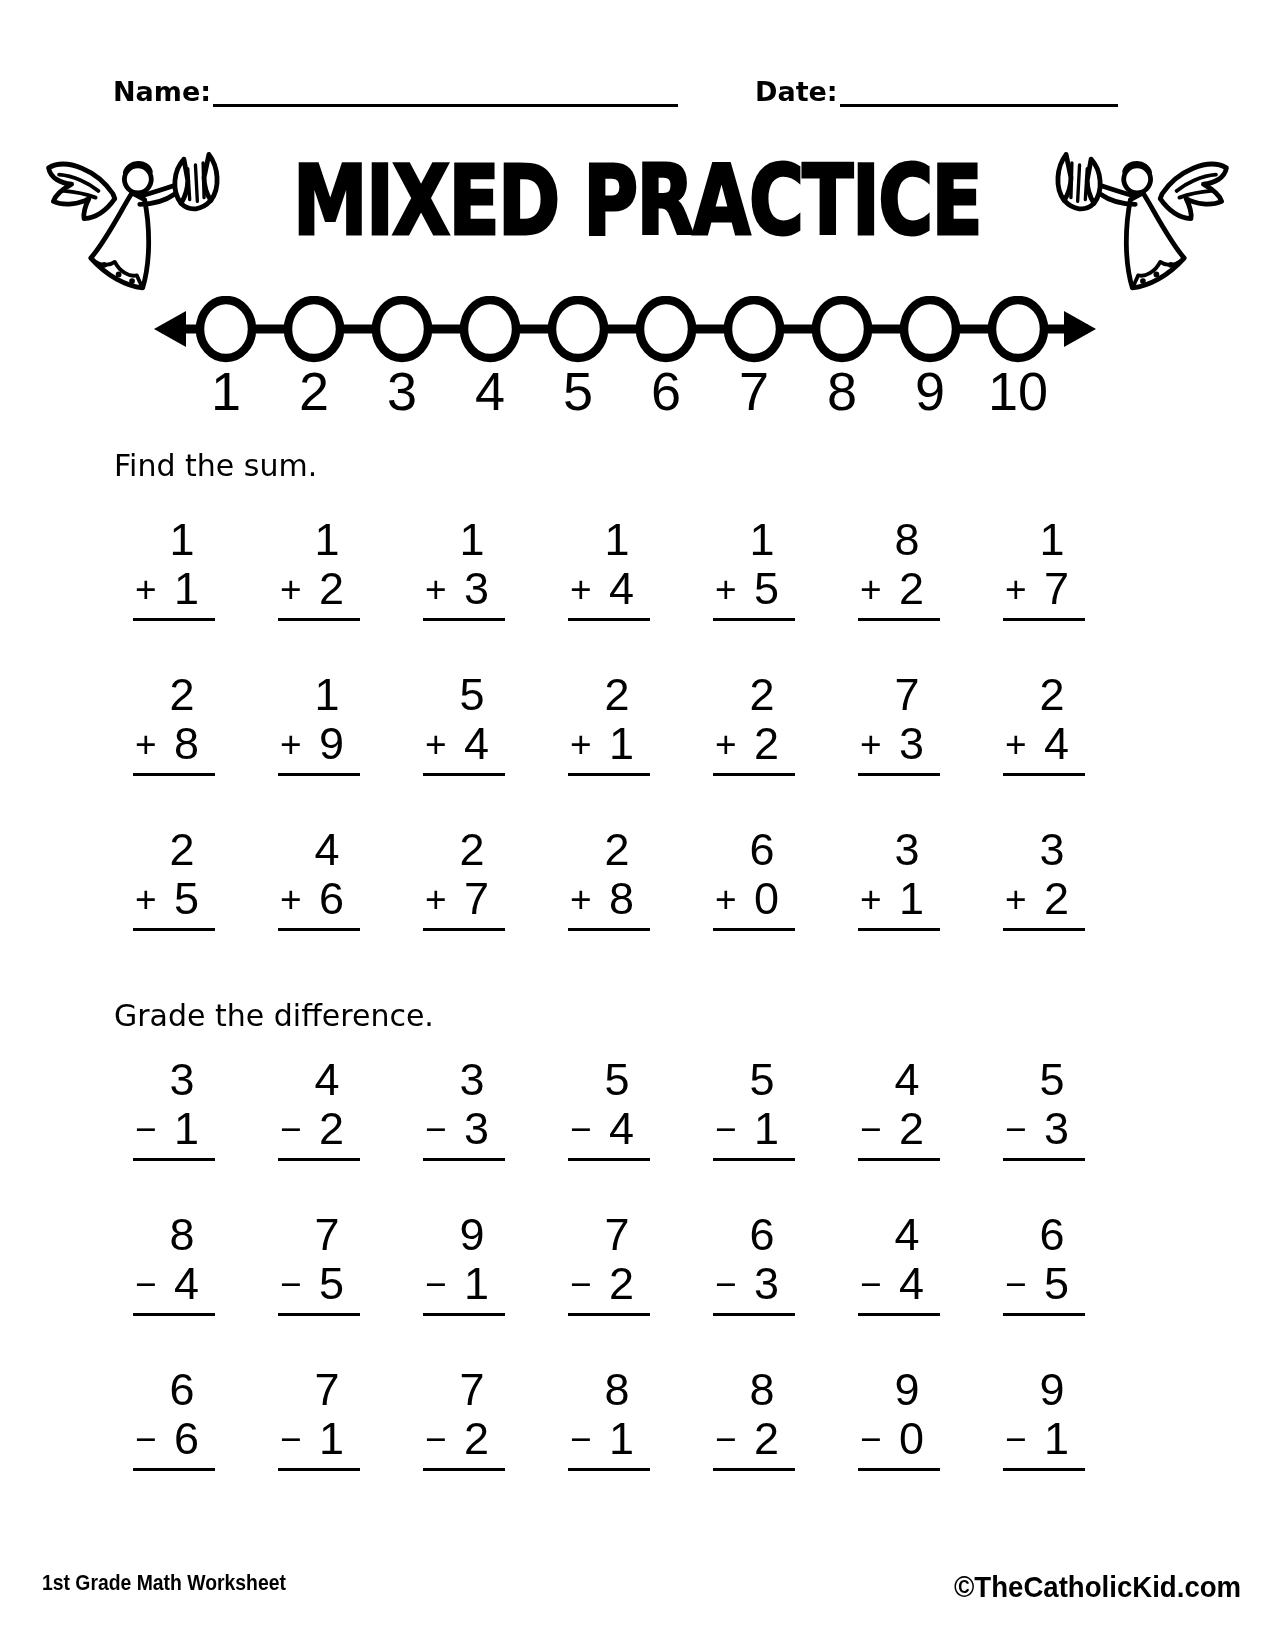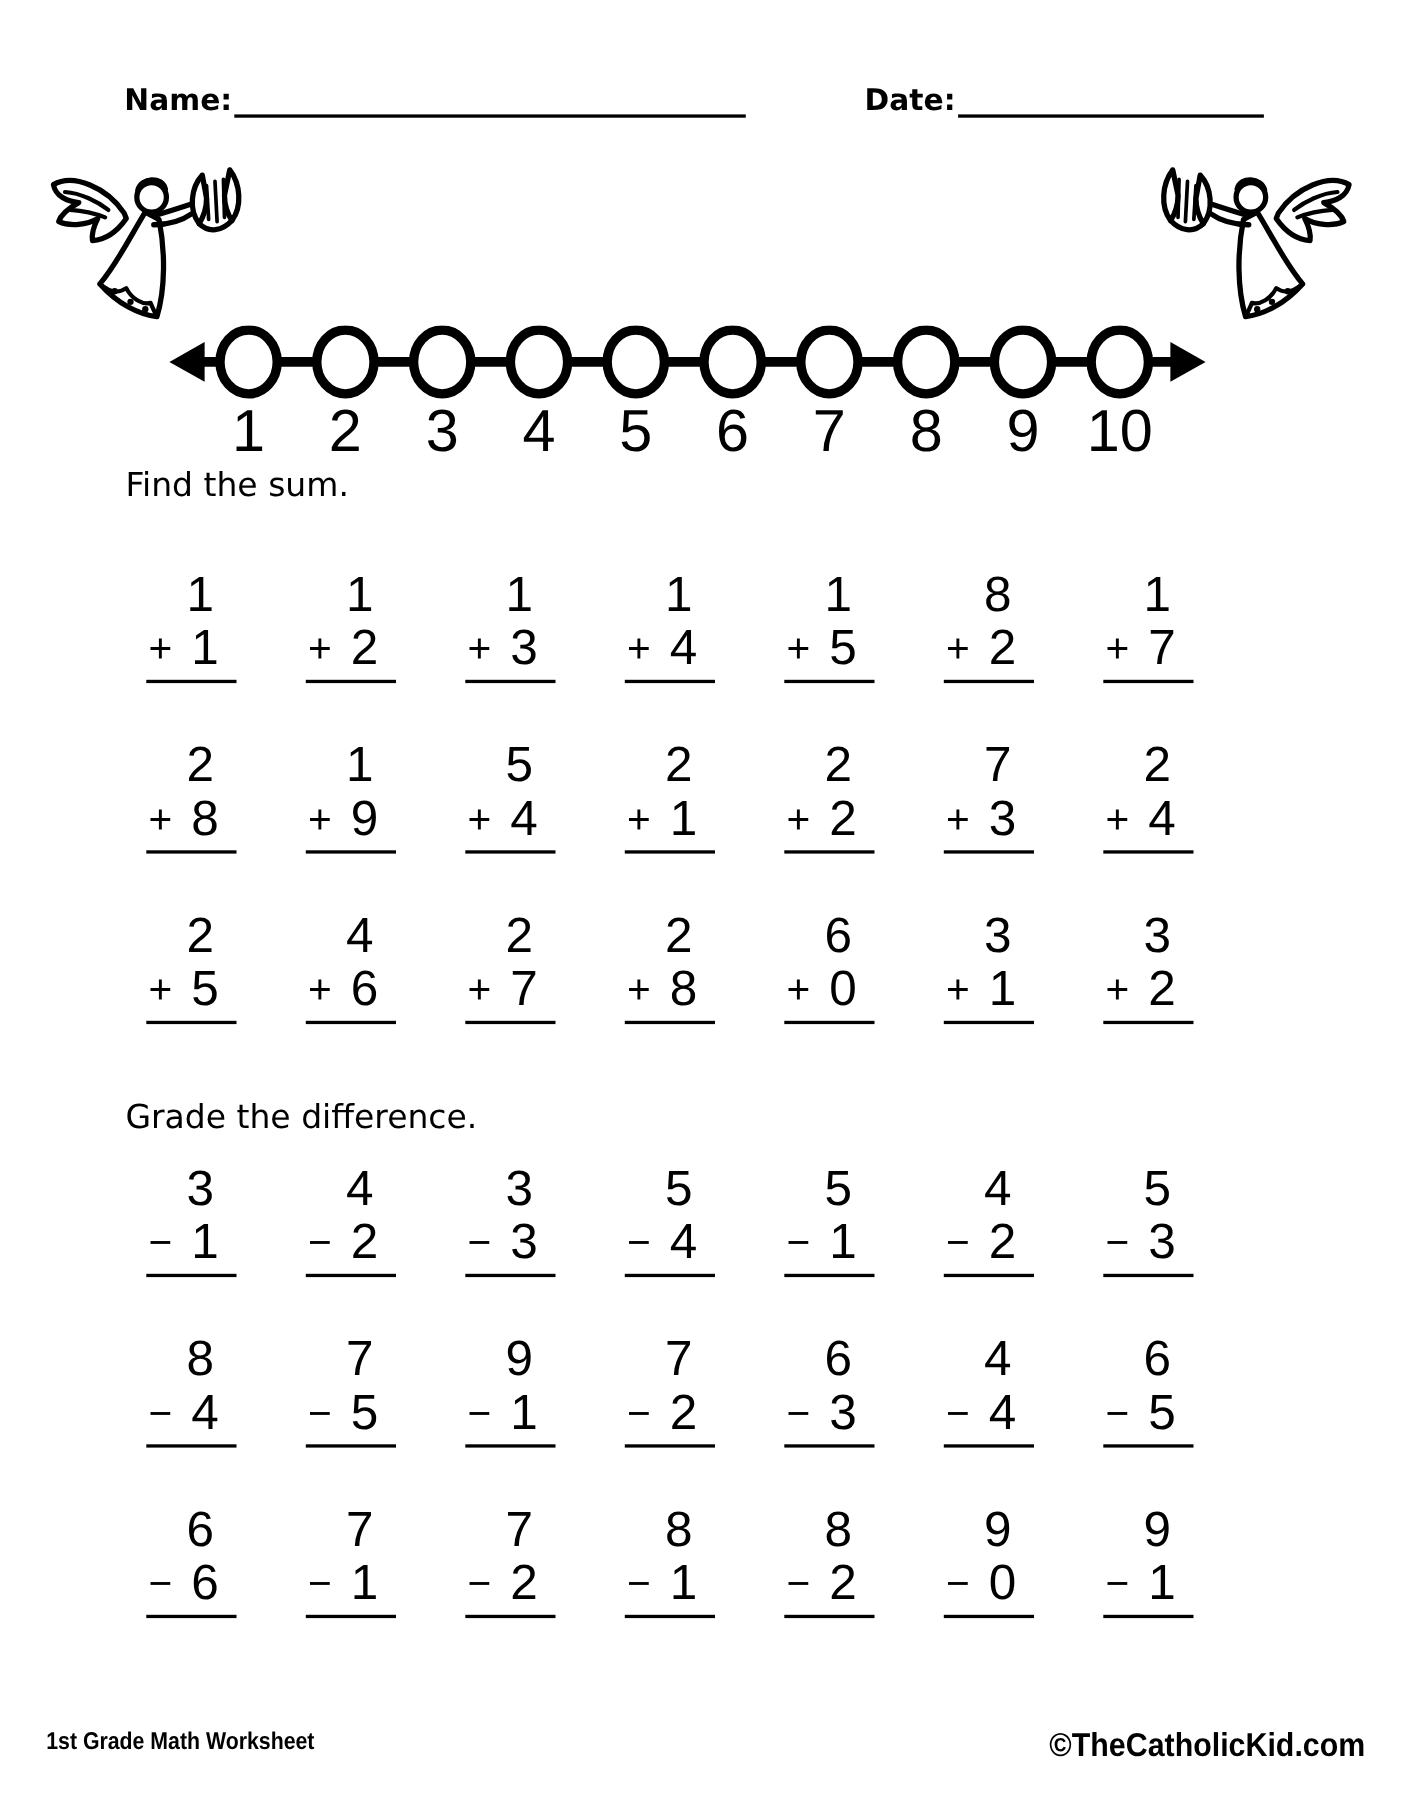--- a/index.html
+++ b/index.html
@@ -5,41 +5,41 @@
   html,body{margin:0;padding:0;background:#fff;}
   .page{position:relative;width:1275px;height:1650px;background:#fff;color:#000;
         font-family:"Liberation Sans",sans-serif;overflow:hidden;}
 
   
   .field{position:absolute;display:flex;align-items:flex-end;gap:2px;}
   .field-label{font-family:"DejaVu Sans",sans-serif;font-weight:bold;font-size:27px;line-height:30px;}
   .field-line{border-bottom:3px solid #000;height:28px;}
   #name-field{top:76px;left:113px;}
   #name-field .field-line{width:465px;}
-  #date-field{top:76px;left:755px;margin-left:31px;}
+  #date-field{top:76px;left:755px;}
   #date-field .field-line{width:278px;}
 
   
   .angel{position:absolute;top:140px;width:198px;height:168px;}
   #angel-left{left:35px;}
   #angel-right{left:1042px;transform:scaleX(-1);}
 
   
   .title{position:absolute;top:150px;left:0;width:1275px;text-align:center;
          font-family:"DejaVu Sans",sans-serif;font-weight:bold;font-size:96px;line-height:102px;
          letter-spacing:-2px;white-space:nowrap;}
   .title-inner{display:inline-block;transform:scaleX(0.78);transform-origin:50% 50%;
          -webkit-text-stroke:3px #000;}
 
   
   .numberline{position:absolute;top:296px;left:150px;width:950px;height:120px;}
 
   
   .section-heading{position:absolute;font-family:"DejaVu Sans",sans-serif;font-size:30px;font-weight:500;}
-  #sum-heading{top:424px;left:114px;}
+  #sum-heading{top:448px;left:114px;}
   #diff-heading{top:998px;left:114px;}
 
   
   .grid{position:absolute;left:133px;display:grid;grid-template-columns:repeat(7,82px);
         column-gap:63px;row-gap:50px;}
   #sum-grid{top:516px;}
   #diff-grid{top:1056px;}
 
   .problem{width:82px;border-bottom:3px solid #000;padding-bottom:5px;}
   .p-top{font-size:45px;line-height:48px;text-align:center;padding-left:16px;}
@@ -111,20 +111,23 @@
         <path d="M152,20 C141,32 139,53 149,66 C154,58 156,50 156,42 Z"></path>
         <path d="M178,15 C188,28 190,50 180,63 C175,55 173,47 173,39 Z"></path>
         <path d="M149,66 C158,75 171,73 180,63" fill="none"></path>
         <path d="M156,30 L158,62" fill="none" stroke-width="3.5"></path>
         <path d="M164,26 L166,64" fill="none" stroke-width="3.5"></path>
         <path d="M172,24 L173,60" fill="none" stroke-width="3.5"></path>
       </g>
     </svg>
   </div>
 
+  <div class="title">
+    <span class="title-inner">MIXED PRACTICE</span>
+  </div>
 
   <div class="numberline">
     <svg id="nl-svg" viewBox="0 0 950 120" width="950" height="120">
         <line x1="12" y1="33" x2="938" y2="33" stroke="#000" stroke-width="9"></line>
         <polygon points="4,33 36,15 36,51" fill="#000"></polygon>
         <polygon points="946,33 914,15 914,51" fill="#000"></polygon>
         <ellipse cx="76" cy="33" rx="26" ry="29" fill="#fff" stroke="#000" stroke-width="8.5"></ellipse>
         <text x="76" y="114" text-anchor="middle" font-size="54" font-family="Liberation Sans, sans-serif" fill="#000">1</text>
         <ellipse cx="164" cy="33" rx="26" ry="29" fill="#fff" stroke="#000" stroke-width="8.5"></ellipse>
         <text x="164" y="114" text-anchor="middle" font-size="54" font-family="Liberation Sans, sans-serif" fill="#000">2</text>

